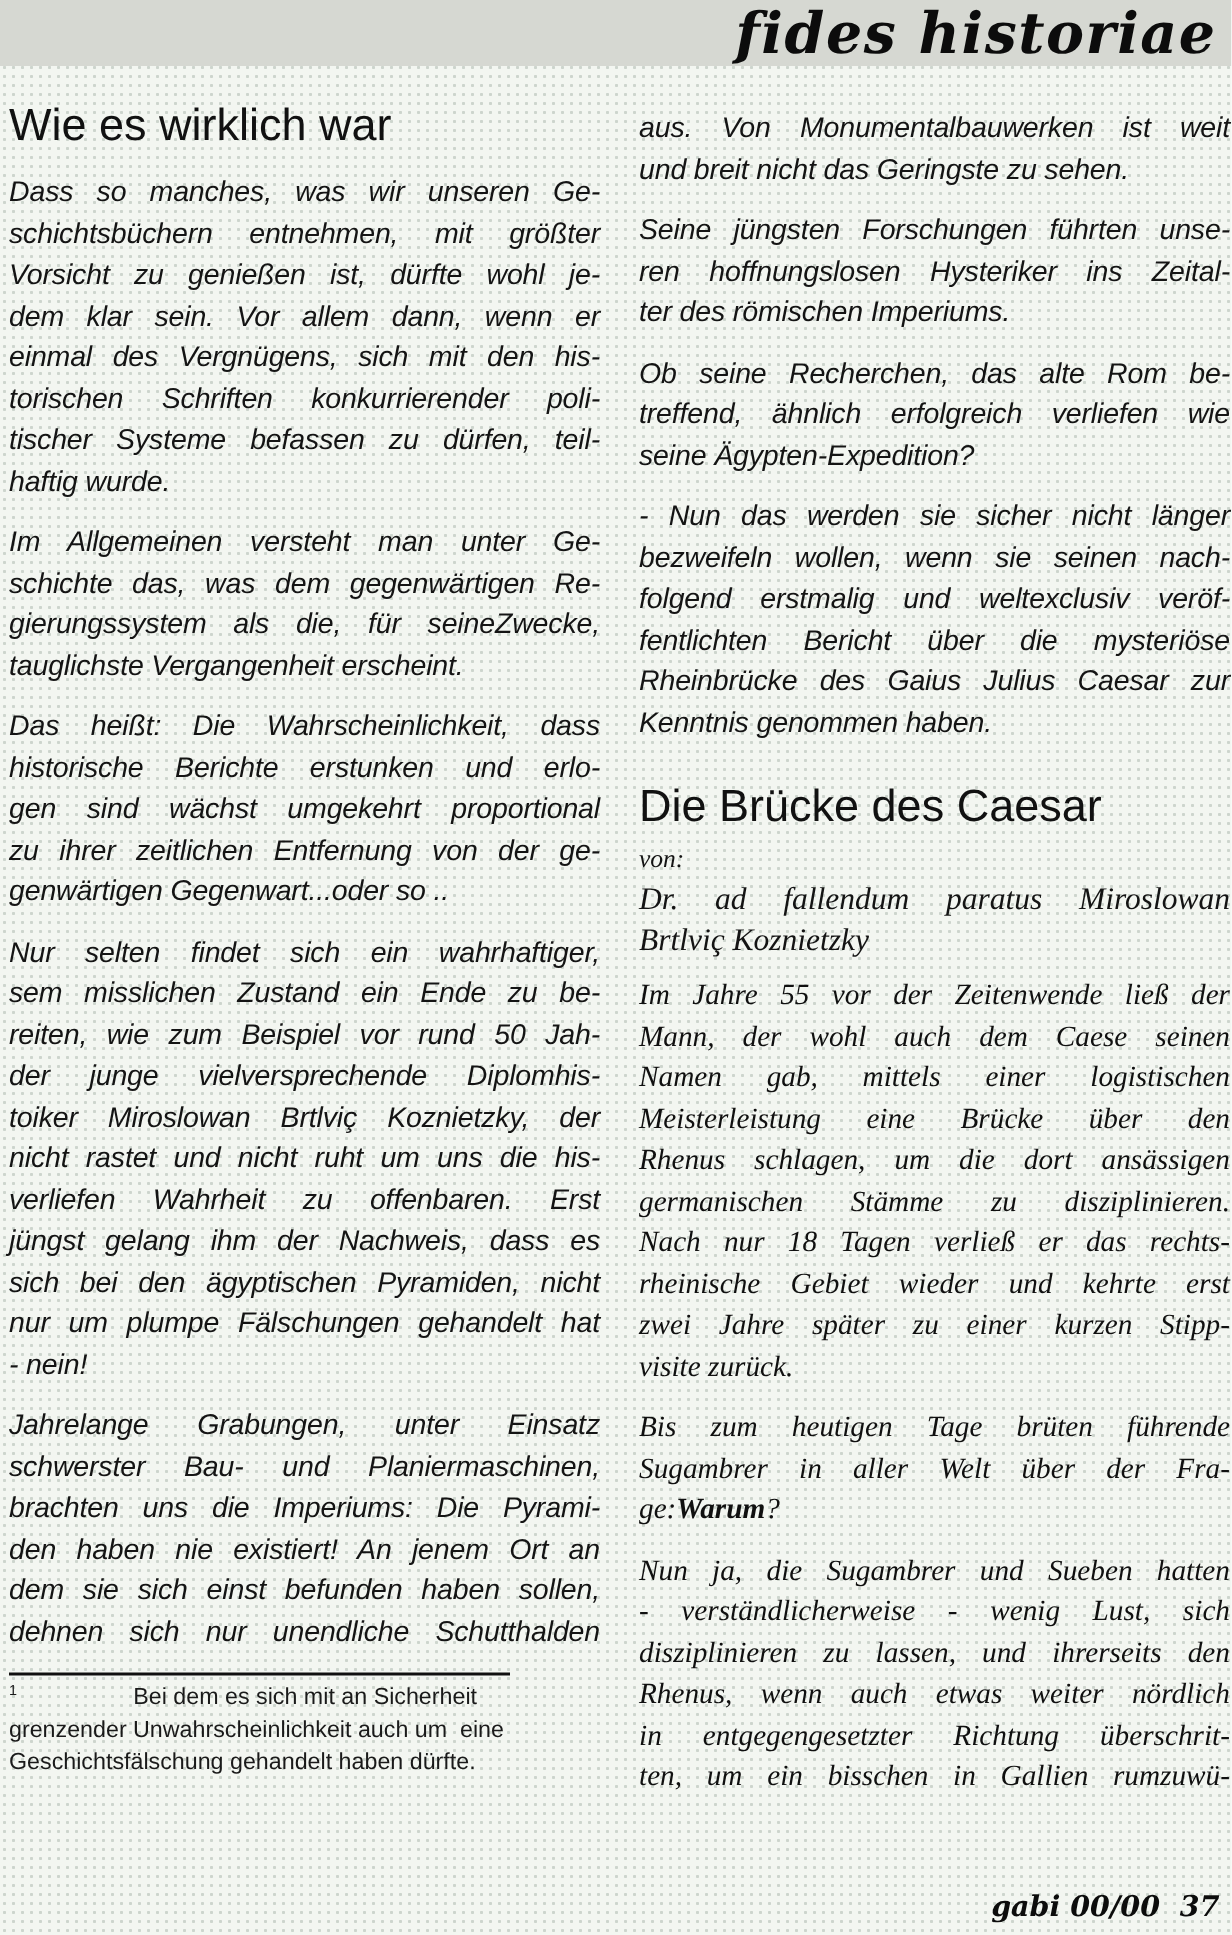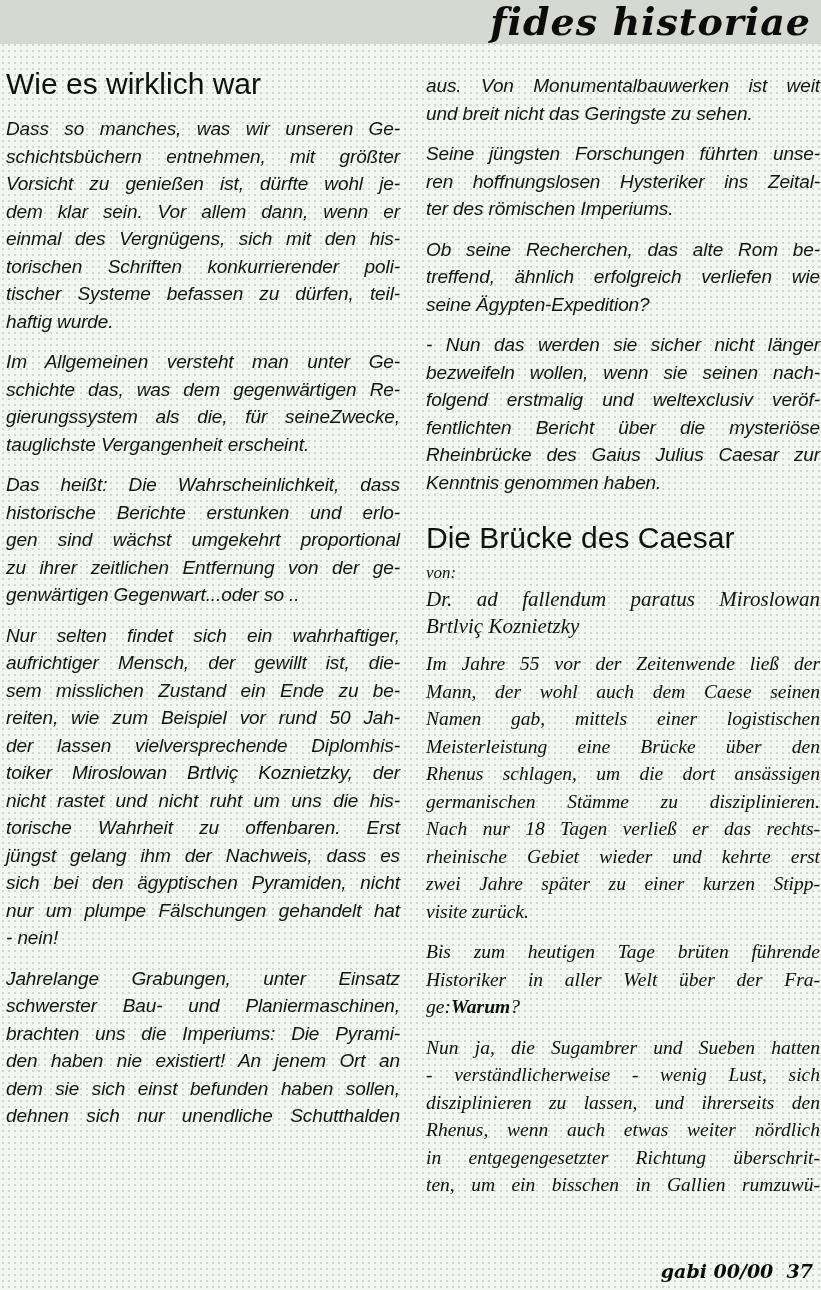--- a/index.html
+++ b/index.html
@@ -78,41 +78,48 @@
           </div>
           <div class="para">
             <div class="line jl">Das heißt: Die Wahrscheinlichkeit, dass</div>
             <div class="line jl">historische Berichte erstunken und erlo-</div>
             <div class="line jl">gen sind wächst umgekehrt proportional</div>
             <div class="line jl">zu ihrer zeitlichen Entfernung von der ge-</div>
             <div class="line">genwärtigen Gegenwart...oder so ..</div>
           </div>
           <div class="para">
             <div class="line jl">Nur selten findet sich ein wahrhaftiger,</div>
-            <div class="line jl">aufrichtiger Mensch, der gewillt ist, die-</div>
             <div class="line jl">sem misslichen Zustand ein Ende zu be-</div>
             <div class="line jl">reiten, wie zum Beispiel vor rund 50 Jah-</div>
-            <div class="line jl">der lassen vielversprechende Diplomhis-</div>
+            <div class="line jl">der junge vielversprechende Diplomhis-</div>
             <div class="line jl">toiker Miroslowan Brtlviç Koznietzky, der</div>
             <div class="line jl">nicht rastet und nicht ruht um uns die his-</div>
-            <div class="line jl">torische Wahrheit zu offenbaren. Erst</div>
+            <div class="line jl">verliefen Wahrheit zu offenbaren. Erst</div>
             <div class="line jl">jüngst gelang ihm der Nachweis, dass es</div>
             <div class="line jl">sich bei den ägyptischen Pyramiden, nicht</div>
             <div class="line jl">nur um plumpe Fälschungen gehandelt hat</div>
             <div class="line">- nein!</div>
           </div>
           <div class="para">
             <div class="line jl">Jahrelange Grabungen, unter Einsatz</div>
             <div class="line jl">schwerster Bau- und Planiermaschinen,</div>
             <div class="line jl">brachten uns die Imperiums: Die Pyrami-</div>
             <div class="line jl">den haben nie existiert! An jenem Ort an</div>
             <div class="line jl">dem sie sich einst befunden haben sollen,</div>
             <div class="line jl">dehnen sich nur unendliche Schutthalden</div>
           </div>
         </div>
+      <div class="footnote">
+        <div class="fnrule"></div>
+        <div class="fnbody">
+            <div class="line"><sup>1</sup>                  Bei dem es sich mit an Sicherheit</div>
+            <div class="line">grenzender Unwahrscheinlichkeit auch um  eine</div>
+            <div class="line">Geschichtsfälschung gehandelt haben dürfte.</div>
+          </div>
+      </div>
     </section>
 
     <section class="col">
       <div class="sans body rtop">
           <div class="para">
             <div class="line jl">aus. Von Monumentalbauwerken ist weit</div>
             <div class="line">und breit nicht das Geringste zu sehen.</div>
           </div>
           <div class="para">
             <div class="line jl">Seine jüngsten Forschungen führten unse-</div>
@@ -147,21 +154,21 @@
             <div class="line jl">Meisterleistung eine Brücke über den</div>
             <div class="line jl">Rhenus schlagen, um die dort ansässigen</div>
             <div class="line jl">germanischen Stämme zu disziplinieren.</div>
             <div class="line jl">Nach nur 18 Tagen verließ er das rechts-</div>
             <div class="line jl">rheinische Gebiet wieder und kehrte erst</div>
             <div class="line jl">zwei Jahre später zu einer kurzen Stipp-</div>
             <div class="line">visite zurück.</div>
           </div>
           <div class="para">
             <div class="line jl">Bis zum heutigen Tage brüten führende</div>
-            <div class="line jl">Historiker in aller Welt über der Fra-</div>
+            <div class="line jl">Sugambrer in aller Welt über der Fra-</div>
             <div class="line">ge:<b>Warum</b>?</div>
           </div>
           <div class="para">
             <div class="line jl">Nun ja, die Sugambrer und Sueben hatten</div>
             <div class="line jl">- verständlicherweise - wenig Lust, sich</div>
             <div class="line jl">disziplinieren zu lassen, und ihrerseits den</div>
             <div class="line jl">Rhenus, wenn auch etwas weiter nördlich</div>
             <div class="line jl">in entgegengesetzter Richtung überschrit-</div>
             <div class="line jl">ten, um ein bisschen in Gallien rumzuwü-</div>
           </div>

